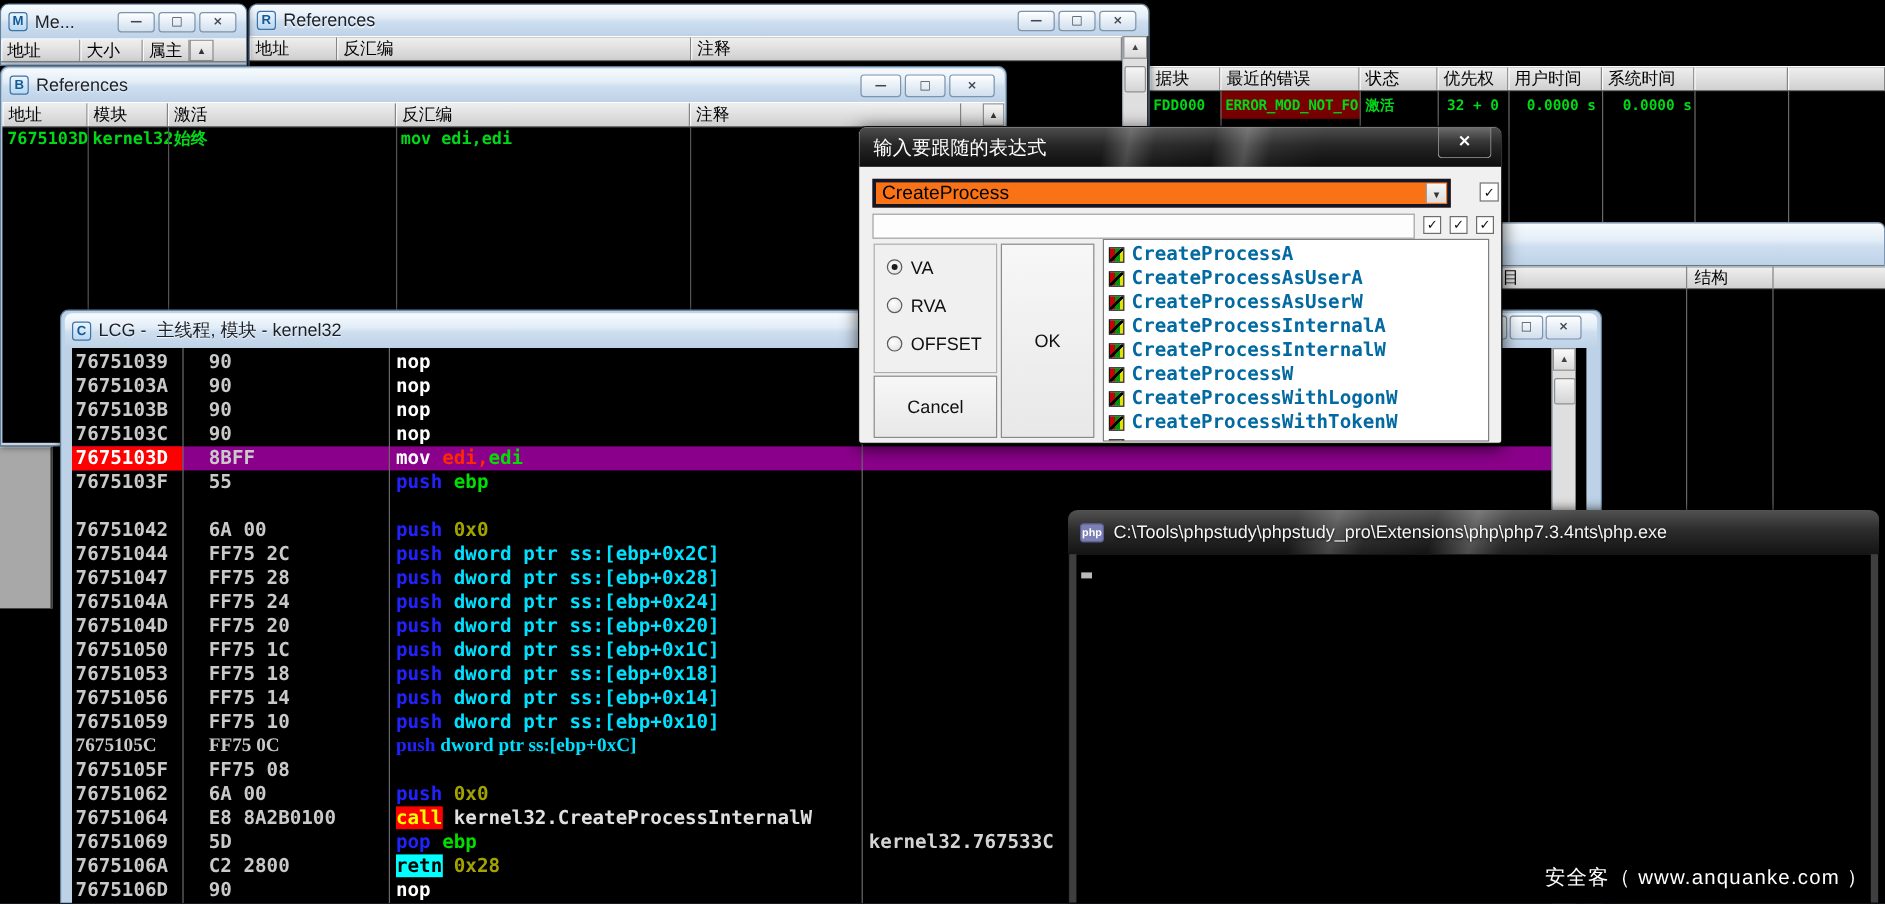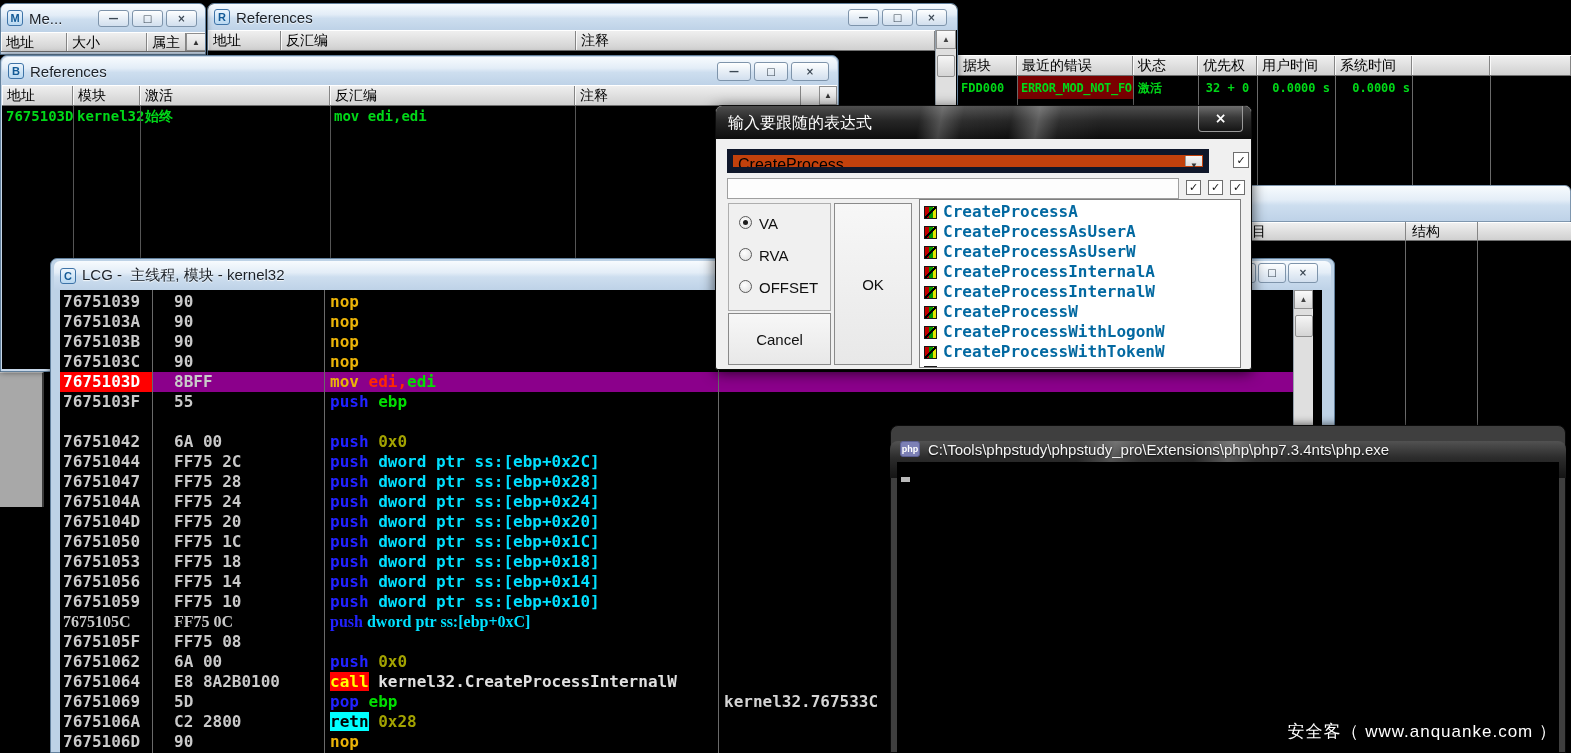--- a/index.html
+++ b/index.html
@@ -35,21 +35,21 @@
   #lcg-content{position:absolute;left:60px;top:290px;width:1262px;height:463px;background:#000;overflow:hidden}
   #disasm-rows{position:absolute;left:0;top:2px;width:1233px;height:461px}
   .drow{position:absolute;left:0;width:1233px;height:20px;
         font:bold 16px/20px "DejaVu Sans Mono",monospace;white-space:pre}
   .drow.hl{background:#8b008b}
   .da{position:absolute;left:0;top:0;width:92px;height:20px;padding-left:3px;color:#c9c9c9}
   .hl .da{background:#f00;color:#fff}
   .db{position:absolute;left:114px;color:#c9c9c9}
   .di{position:absolute;left:270px}
   .dc{position:absolute;left:664px;color:#d4d4d4}
-  .t-y{color:#eab308}.t-b{color:#2222ff}.t-g{color:#00e000}.t-r{color:#ff2800}
+  .t-y{color:#ffffff}.t-b{color:#2222ff}.t-g{color:#00e000}.t-r{color:#ff2800}
   .t-c{color:#00e0ff}.t-k{color:#a3a300}.t-w{color:#e0e0e0}
   .t-C{background:#f00;color:#ff0}.t-R{background:#0ff;color:#000}
   .vdiv{position:absolute;top:0;width:1px;height:463px;background:#6a6a6a;z-index:3}
   .sb{position:absolute;background:#dfdfdf;border-left:1px solid #97a2ad}
   .sb-up{position:absolute;left:0;top:0;width:100%;height:19px;background:linear-gradient(#fbfbfb,#d9d9d9);
          border:1px solid #909090;text-align:center;font-size:8px;line-height:17px;color:#444}
   .sb-th{position:absolute;left:1px;width:18px;height:22px;background:linear-gradient(#f6f6f6,#d4d4d4);
          border:1px solid #8f8f8f;border-radius:2px}
 
   
@@ -62,21 +62,21 @@
        box-shadow:0 3px 14px rgba(0,0,0,.7);z-index:10}
   #dlg-tbar{position:absolute;left:0;top:0;width:100%;height:33px;color:#fff;font-size:16px;
        background:
         linear-gradient(100deg,rgba(255,255,255,0) 38%,rgba(255,255,255,.22) 42%,rgba(255,255,255,.04) 46%,
           rgba(255,255,255,0) 55%,rgba(255,255,255,.25) 60%,rgba(255,255,255,.05) 64%,rgba(255,255,255,0) 72%),
         linear-gradient(180deg,#4e4e4e,#262626 45%,#0d0d0d)}
   #dlg-close{position:absolute;left:482px;top:0;width:45px;height:26px;border:1px solid #9a9a9a;
        border-top:none;border-radius:0 0 4px 4px;color:#fff;text-align:center;
        font:bold 14px/24px "DejaVu Sans",sans-serif;
        background:linear-gradient(#6e6e6e,#3a3a3a 45%,#151515)}
-  .combo{position:absolute;background:#c2410c;border:6px solid #0f172a;font-size:16px;color:#000;
+  .combo{position:absolute;background:#f97316;border:3px solid #0f172a;font-size:16px;color:#000;
          padding:1px 20px 0 5px;white-space:nowrap;overflow:hidden}
   .combo-arrow{position:absolute;right:1px;top:1px;bottom:1px;width:17px;
          background:linear-gradient(#f6f6f6,#dcdcdc);border-left:1px solid #9a9a9a;
          text-align:center;font-size:8px;line-height:20px;color:#333}
   .chk{position:absolute;background:#fff;border:1px solid #6e6e6e;display:flex;align-items:center;
        justify-content:center;font:bold 11px/1 "DejaVu Sans",sans-serif;color:#101010}
   .gbox{position:absolute;border:1px solid #aeaeae}
   .radio{position:absolute;width:13px;height:13px;border-radius:50%;border:1px solid #5a5a5a;
          background:radial-gradient(circle at 40% 35%,#fff,#dcdcdc)}
   .radio.sel::after{content:"";position:absolute;left:3px;top:3px;right:3px;bottom:3px;
@@ -89,22 +89,22 @@
   .litem{display:flex;align-items:center;height:20px;padding-left:4px;gap:6px}
   .ltext{font:bold 16px/20px "DejaVu Sans Mono",monospace;color:#0369a1;white-space:pre}
   .lib{width:13px;height:13px;flex:0 0 auto;border:1px solid #1a1a1a;
        background:
         linear-gradient(135deg,transparent 42%,#000 42%,#000 56%,transparent 56%),
         linear-gradient(90deg,#c40000 0 4px,#009400 4px 8px,#e3e300 8px 13px)}
 
   
   #php-frame{position:absolute;left:890px;top:425px;width:676px;height:328px;background:#3f3f3f;
        border:1px solid #0a0a0a;border-radius:8px 8px 0 0;z-index:12;box-shadow:0 0 10px rgba(0,0,0,.7)}
-  #php-tbar{position:absolute;left:890px;top:441px;width:676px;height:37px;border-radius:8px 8px 0 0;
-       display:flex;align-items:flex-start;gap:8px;padding:0 10px;color:#f5f5f5;font-size:15px;z-index:13;
+  #php-tbar{position:absolute;left:890px;top:425px;width:676px;height:37px;border-radius:8px 8px 0 0;
+       display:flex;align-items:center;gap:8px;padding:0 10px;color:#f5f5f5;font-size:15px;z-index:13;
        background:
         linear-gradient(105deg,rgba(255,255,255,0) 28%,rgba(255,255,255,.20) 33%,rgba(255,255,255,.05) 37%,
           rgba(255,255,255,0) 45%,rgba(255,255,255,.24) 50%,rgba(255,255,255,.06) 54%,rgba(255,255,255,0) 62%),
         linear-gradient(180deg,#525252,#2c2c2c 45%,#141414)}
   #php-icon{width:20px;height:16px;flex:0 0 auto;background:#7c80b5;border:1px solid #5b5f93;
        border-radius:3px;color:#fff;text-align:center;font:bold 9px/14px "Liberation Sans",sans-serif}
   #php-title{white-space:nowrap;overflow:hidden;text-shadow:0 1px 2px #000}
   #php-client{position:absolute;left:897px;top:462px;width:662px;height:291px;background:#000;z-index:13}
   #php-cursor{position:absolute;left:4px;top:15px;width:9px;height:5px;background:#b9b9b9}
 
@@ -157,21 +157,21 @@
     <span class="winicon">M</span>
     <span class="title">Me...</span>
     <span class="capbtns" style="margin-right:2px">
       <span class="capbtn">—</span>
       <span class="capbtn">□</span>
       <span class="capbtn">×</span>
     </span>
   </div>
   <div class="hdrstrip" style="left:1px;top:32px;width:204px;height:20px;z-index:5">
     <div class="hcell" style="width:66px">地址</div>
-    <div class="hcell" style="width:80px">大小</div>
+    <div class="hcell" style="width:52px">大小</div>
     <div class="hcell" style="width:39px">属主</div>
     <div class="sbtn">▲</div>
   </div>
 
   <div class="frame" style="left:207px;top:3px;width:751px;height:187px;z-index:4;background:#000;
               border-color:#62809c"></div>
   <div class="tbar" style="left:208px;top:4px;width:749px;height:26px;z-index:4">
     <span class="winicon">R</span>
     <span class="title">References</span>
     <span class="capbtns" style="margin-right:4px">

